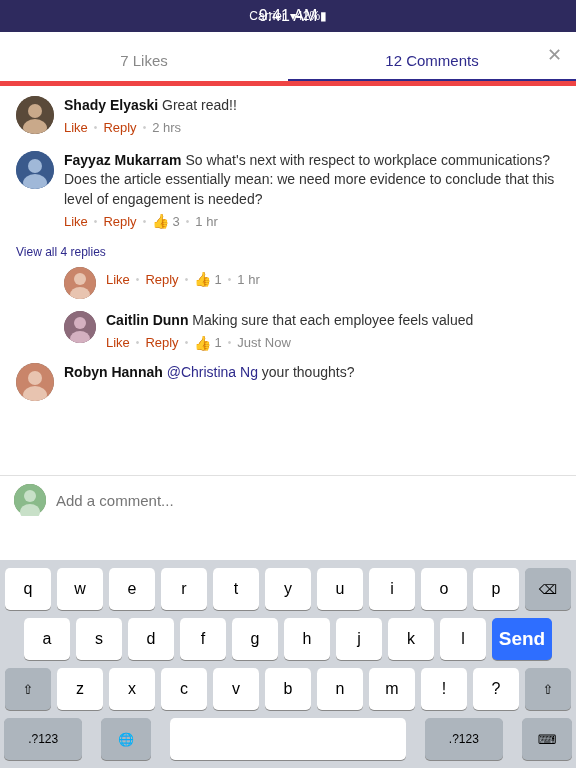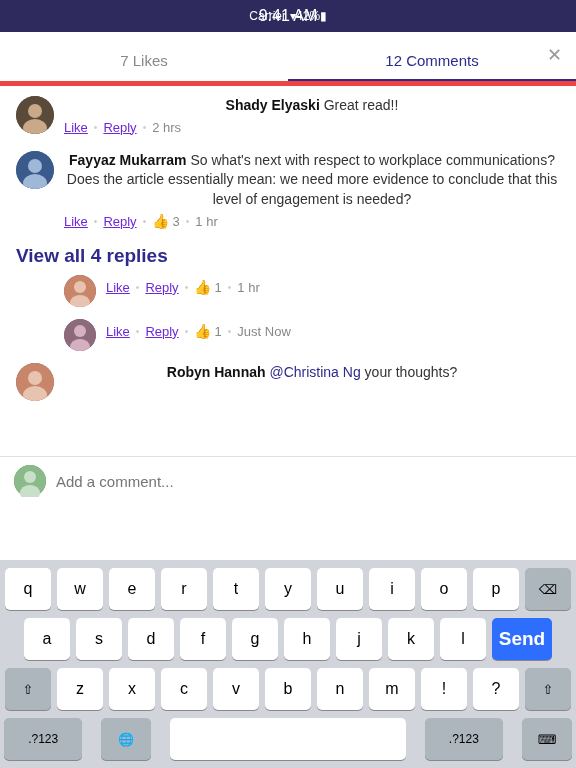--- a/index.html
+++ b/index.html
@@ -82,59 +82,58 @@
       gap: 10px;
     }
     .avatar {
       width: 38px;
       height: 38px;
       border-radius: 50%;
       flex-shrink: 0;
       overflow: hidden;
       background: #ccc;
     }
-    .comment-body { flex: 1; text-align: center; }
+    .comment-body { flex: 1; }
     .comment-text {
       font-size: 14px;
       color: #333;
       line-height: 1.4;
     }
     .comment-text .author {
       font-weight: 600;
       color: #111;
     }
     .comment-actions {
       display: flex;
       align-items: center;
       gap: 6px;
       margin-top: 4px;
       font-size: 13px;
       color: #888;
     }
     .comment-actions .action-btn {
-      color: #6d28d9;
+      color: #c2410c;
       cursor: pointer;
       font-weight: 500;
-      text-decoration: underline;
     }
     .comment-actions .dot { color: #ccc; font-size: 10px; }
     .like-count {
       display: flex;
       align-items: center;
       gap: 3px;
     }
     .thumb-icon { color: #2e2a8c; font-size: 14px; }
 
     .mention { color: #2e2a8c; font-weight: 500; }
 
     
     .view-replies {
       color: #2e2a8c;
-      font-size: 19px;
-      font-weight: 700;
+      font-size: 12px;
+      font-weight: 400;
       margin: 4px 0 8px 0;
       cursor: pointer;
     }
 
     
     .nested-comments {
       margin-left: 48px;
     }
     .nested-comment {
       display: flex;
@@ -150,20 +149,21 @@
       overflow: hidden;
     }
 
     
     .comment-input-area {
       padding: 8px 14px;
       display: flex;
       align-items: center;
       border-top: 1px solid #e0e0e0;
       gap: 10px;
+      margin-top: 19px;
     }
     .input-avatar {
       width: 32px;
       height: 32px;
       border-radius: 50%;
       background: #ccc;
       flex-shrink: 0;
     }
     .comment-input {
       flex: 1;
@@ -346,20 +346,24 @@
 
       <div class="nested-comment">
         <div class="avatar-small av-caitlin">
           <svg width="32" height="32" viewBox="0 0 32 32">
             <circle cx="16" cy="16" r="16" fill="#8c6a7a"></circle>
             <circle cx="16" cy="12" r="6" fill="#d4b0c0"></circle>
             <ellipse cx="16" cy="28" rx="10" ry="8" fill="#d4b0c0"></ellipse>
           </svg>
         </div>
         <div class="comment-body">
+          <div class="comment-text">
+            <span class="author">Caitlin Dunn</span>
+            <span> Making sure that each employee feels valued</span>
+          </div>
           <div class="comment-actions">
             <span class="action-btn">Like</span>
             <span class="dot">•</span>
             <span class="action-btn">Reply</span>
             <span class="dot">•</span>
             <span class="like-count">
               <span class="thumb-icon">👍</span>
               <span>1</span>
             </span>
             <span class="dot">•</span>

